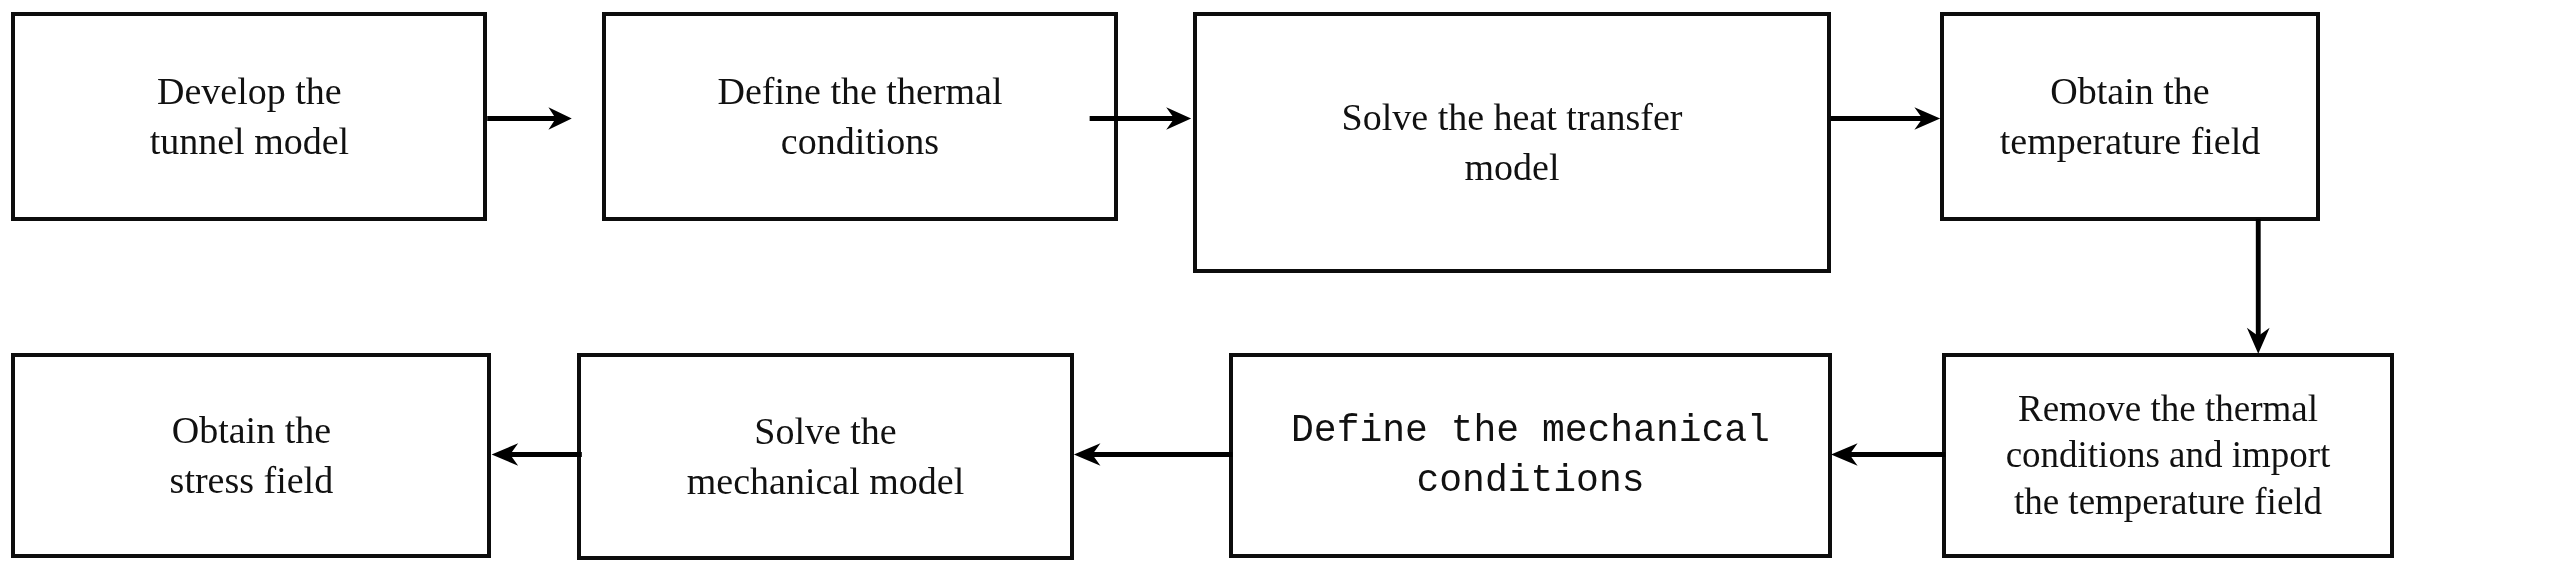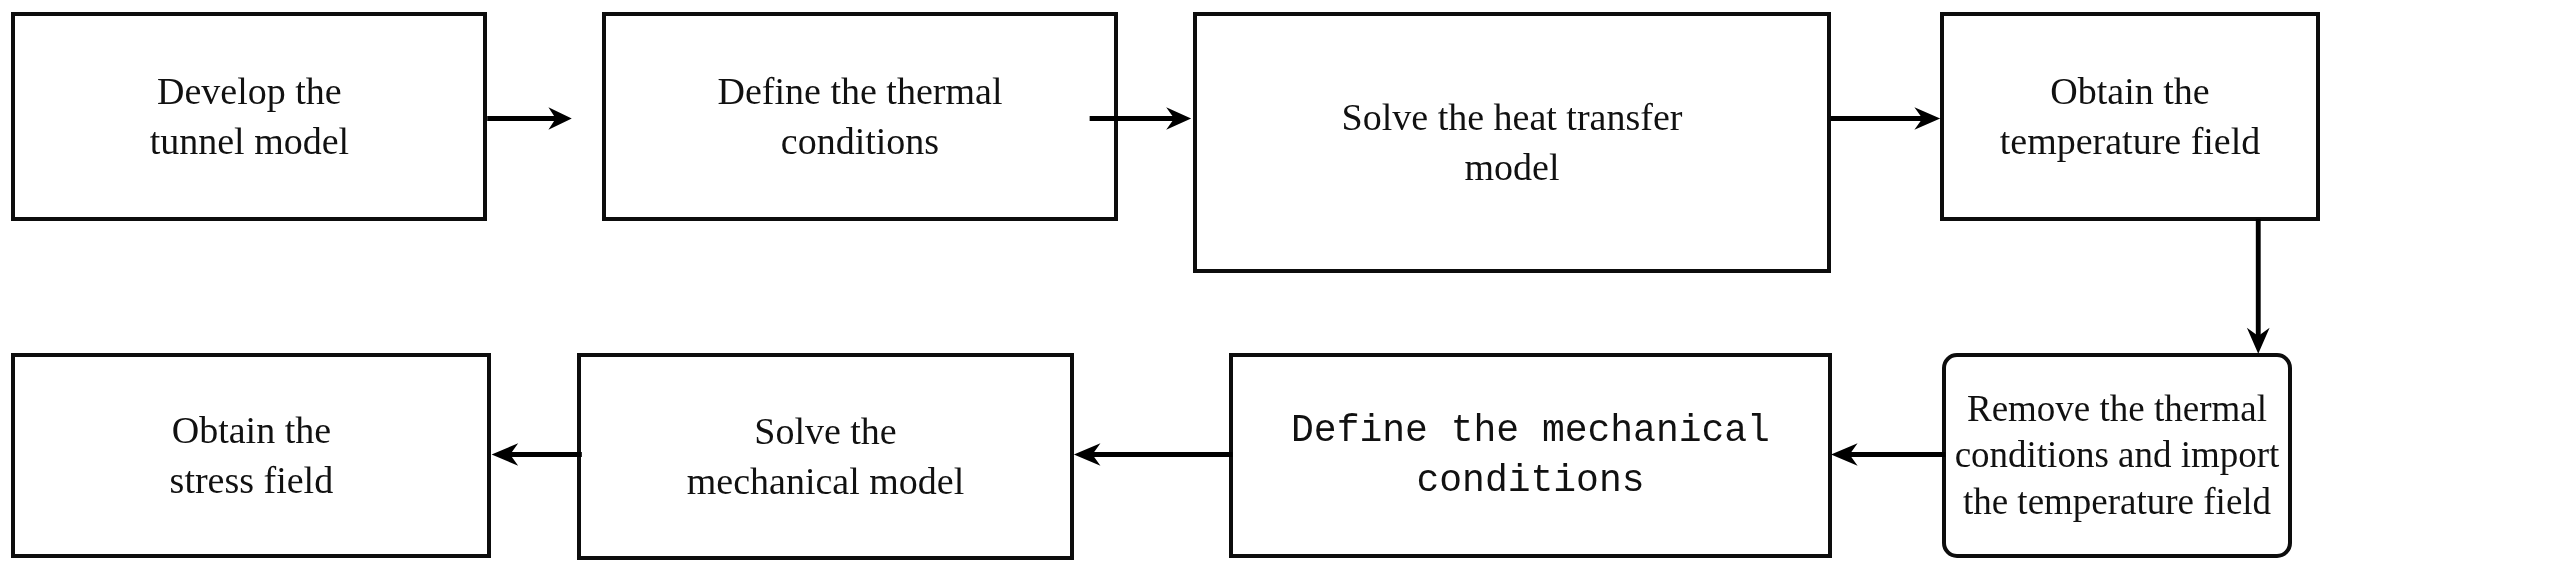--- a/index.html
+++ b/index.html
@@ -52,21 +52,21 @@
 
   <div class="node" style="left:602px; top:12.2px; width:516px; height:209px;">Define the thermal
 conditions</div>
 
   <div class="node" style="left:1193px; top:12.2px; width:638px; height:261px;">Solve the heat transfer
 model</div>
 
   <div class="node" style="left:1940px; top:12.2px; width:380px; height:209px;">Obtain the
 temperature field</div>
 
-  <div class="node tight" style="left:1942px; top:353px; width:350px; height:205px; font-size:37px;border-radius:15px;">Remove the thermal
+  <div class="node tight" style="left:1942px; top:353px; width:452px; height:205px; font-size:37px;">Remove the thermal
 conditions and import
 the temperature field</div>
 
   <div class="node" style="left:1229px; top:353px; width:603px; height:205px;font-family:Liberation Mono, monospace;">Define the mechanical
 conditions</div>
 
   <div class="node" style="left:577px; top:353px; width:497px; height:207px;">Solve the
 mechanical model</div>
 
   <div class="node" style="left:11.4px; top:353px; width:480px; height:205px;">Obtain the

